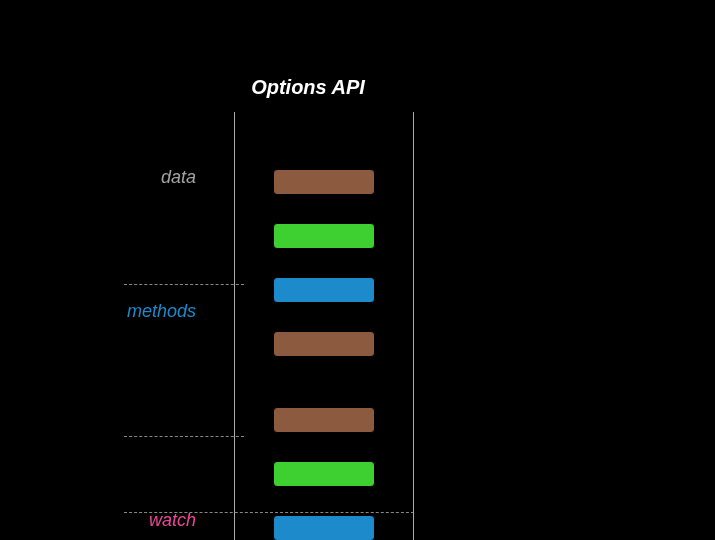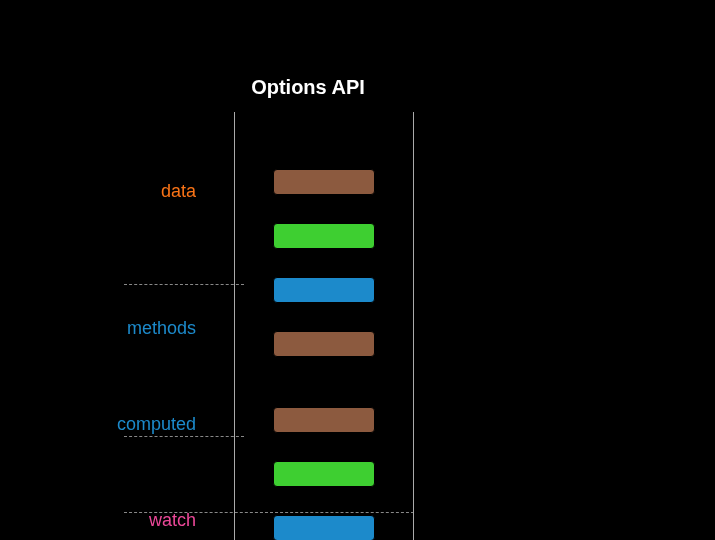--- a/index.html
+++ b/index.html
@@ -1,18 +1,19 @@
 <!DOCTYPE html>
 <html><head>
   <meta charset="utf-8">
   <style>
     * {
       margin: 16px;
       padding: 0;
       box-sizing: border-box;
+      font-style: italic;
     }
     body {
       background: #000;
       width: 715px;
       height: 540px;
       font-family: -apple-system, BlinkMacSystemFont, "Segoe UI", sans-serif;
       position: relative;
       overflow: hidden;
     }
     .container {
@@ -57,22 +58,22 @@
     .c-green { background: #3ecf31; }
     .c-blue { background: #1c8acb; }
     .c-purple { background: #8e2de2; }
     .label {
       position: absolute;
       right: 196px;
       font-size: 18px;
       font-weight: 400;
       white-space: nowrap;
     }
-    .l-data { top: 105px; color: #f97316; }
-    .l-methods { top: 242px; color: #1c8acb; text-align: center; }
+    .l-data { top: 91px; color: #a3a3a3; }
+    .l-methods { top: 225px; color: #1c8acb; text-align: center; }
     .l-computed { top: 338px; color: #1c8acb; }
     .l-watch { top: 434px; color: #ec4899; }
     .divider {
       position: absolute;
       left: 0;
       height: 0;
       width: 290px;
       border-top: 1px dashed #888;
     }
     .d1 { top: 208px; width: 120px; }
@@ -82,21 +83,20 @@
     .gap { height: 6px; }
   </style>
 </head>
 <body>
 
 <div class="container">
   <div class="title">Options API</div>
 
   <div class="label l-data">data</div>
   <div class="label l-methods">methods</div>
-  <div class="label l-computed">computed</div>
   <div class="label l-watch">watch</div>
 
   <div class="divider d1"></div>
   <div class="divider d2"></div>
   <div class="divider d3"></div>
 
   <div class="box">
 
     <div class="row">
         <div class="bar c-brown"></div>

